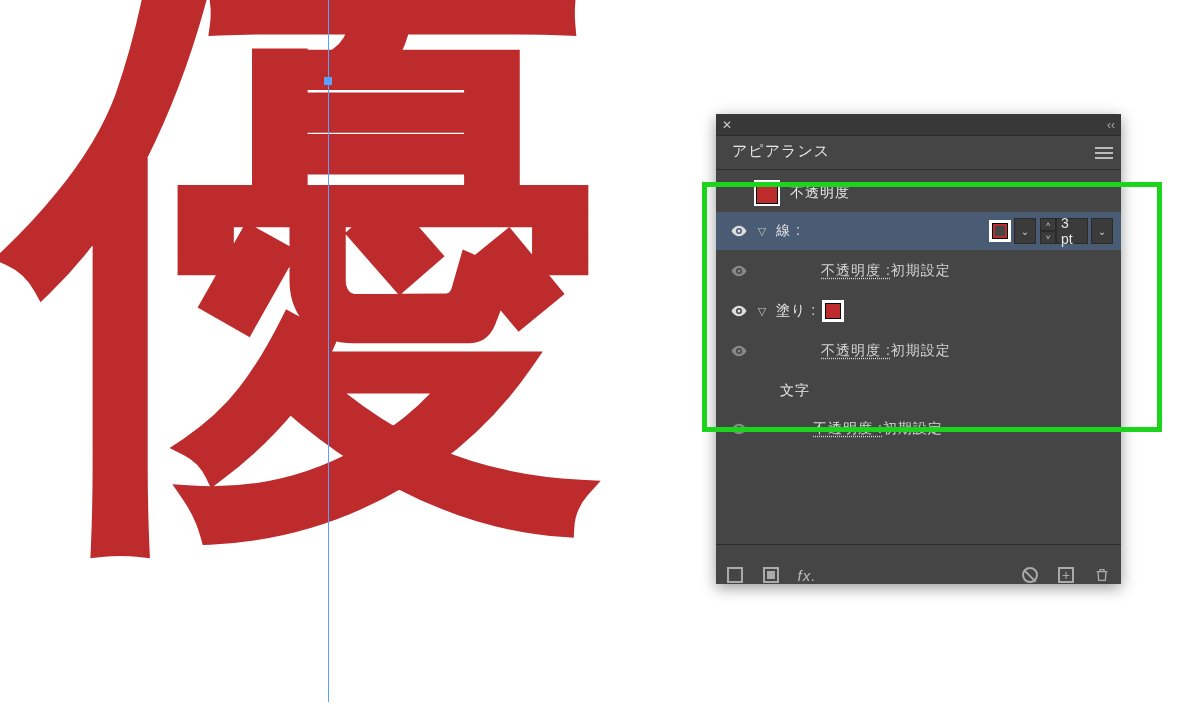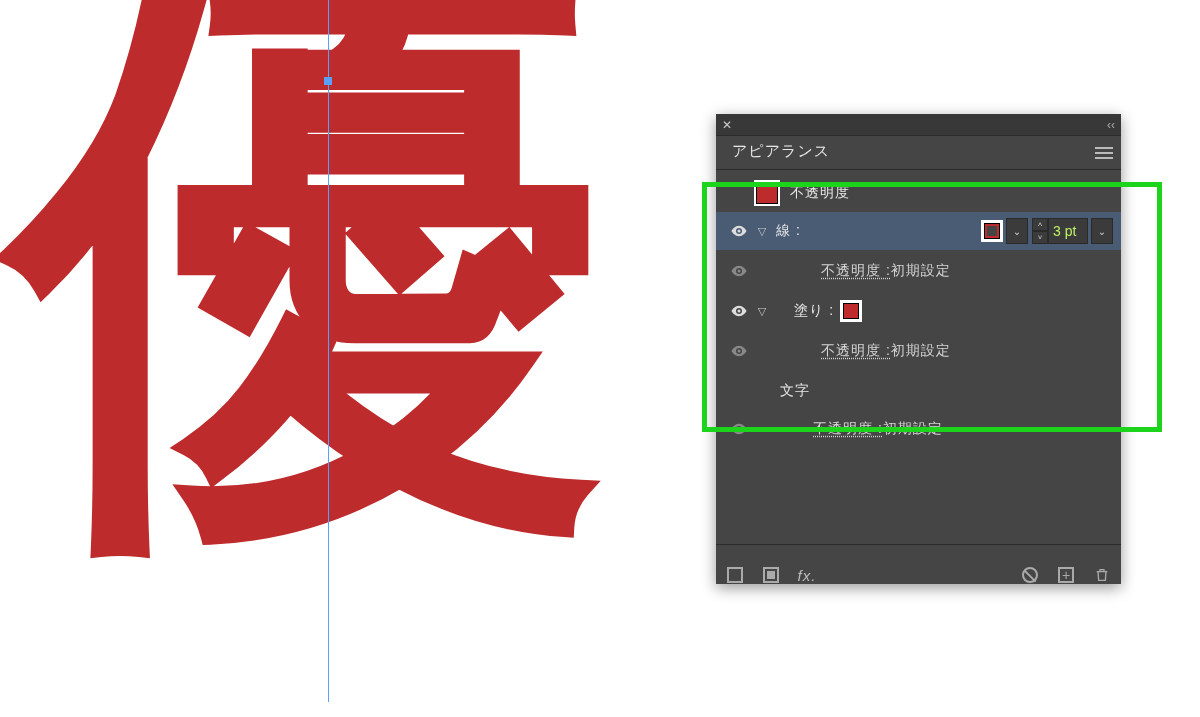--- a/index.html
+++ b/index.html
@@ -128,22 +128,22 @@
     display:flex; flex-direction:column;
     margin-left:4px;
     width:16px;
   }
   .stepper .btn {
     height:13px; background:#3b3b3b; border:1px solid #2a2a2a;
     display:flex; align-items:center; justify-content:center;
     font-size:8px; color:#ccc; cursor:pointer;
   }
   .value-field {
-    height:26px; width:40px; background:#3b3b3b; border:1px solid #2a2a2a;
-    color:#bef264; display:flex; align-items:center; padding:0 4px;
+    height:26px; width:32px; background:#3b3b3b; border:1px solid #2a2a2a;
+    color:#e5e5e5; display:flex; align-items:center; padding:0 4px;
     font-size:14px;
   }
   .opacity-row {
     height: 42px;
     display:flex; align-items:center;
     padding-left: 96px;
   }
   .opacity-label {
     color:#d5d5d5;
     text-decoration: underline dotted;
@@ -273,21 +273,21 @@
     </div>
 
     <div class="row">
       <div class="eye-col eye">
         <svg viewBox="0 0 24 24">
             <path fill="#ddd" d="M12 5c-5 0-9 4.5-10 7 1 2.5 5 7 10 7s9-4.5 10-7c-1-2.5-5-7-10-7zm0 11a4 4 0 110-8 4 4 0 010 8z"></path>
             <circle cx="12" cy="12" r="2" fill="#ddd"></circle>
           </svg>
       </div>
       <div class="disclosure">▽</div>
-      <div class="row-label" style="margin-left:24px;">塗り :</div>
+      <div class="row-label" style="margin-left:6px;">塗り :</div>
       <div class="fill-swatch"></div>
     </div>
 
     <div class="opacity-row">
       <div class="eye-col eye" style="position:absolute; left:8px;">
         <svg viewBox="0 0 24 24">
             <path fill="#888" d="M12 5c-5 0-9 4.5-10 7 1 2.5 5 7 10 7s9-4.5 10-7c-1-2.5-5-7-10-7zm0 11a4 4 0 110-8 4 4 0 010 8z"></path>
             <circle cx="12" cy="12" r="2" fill="#888"></circle>
           </svg>
       </div>

